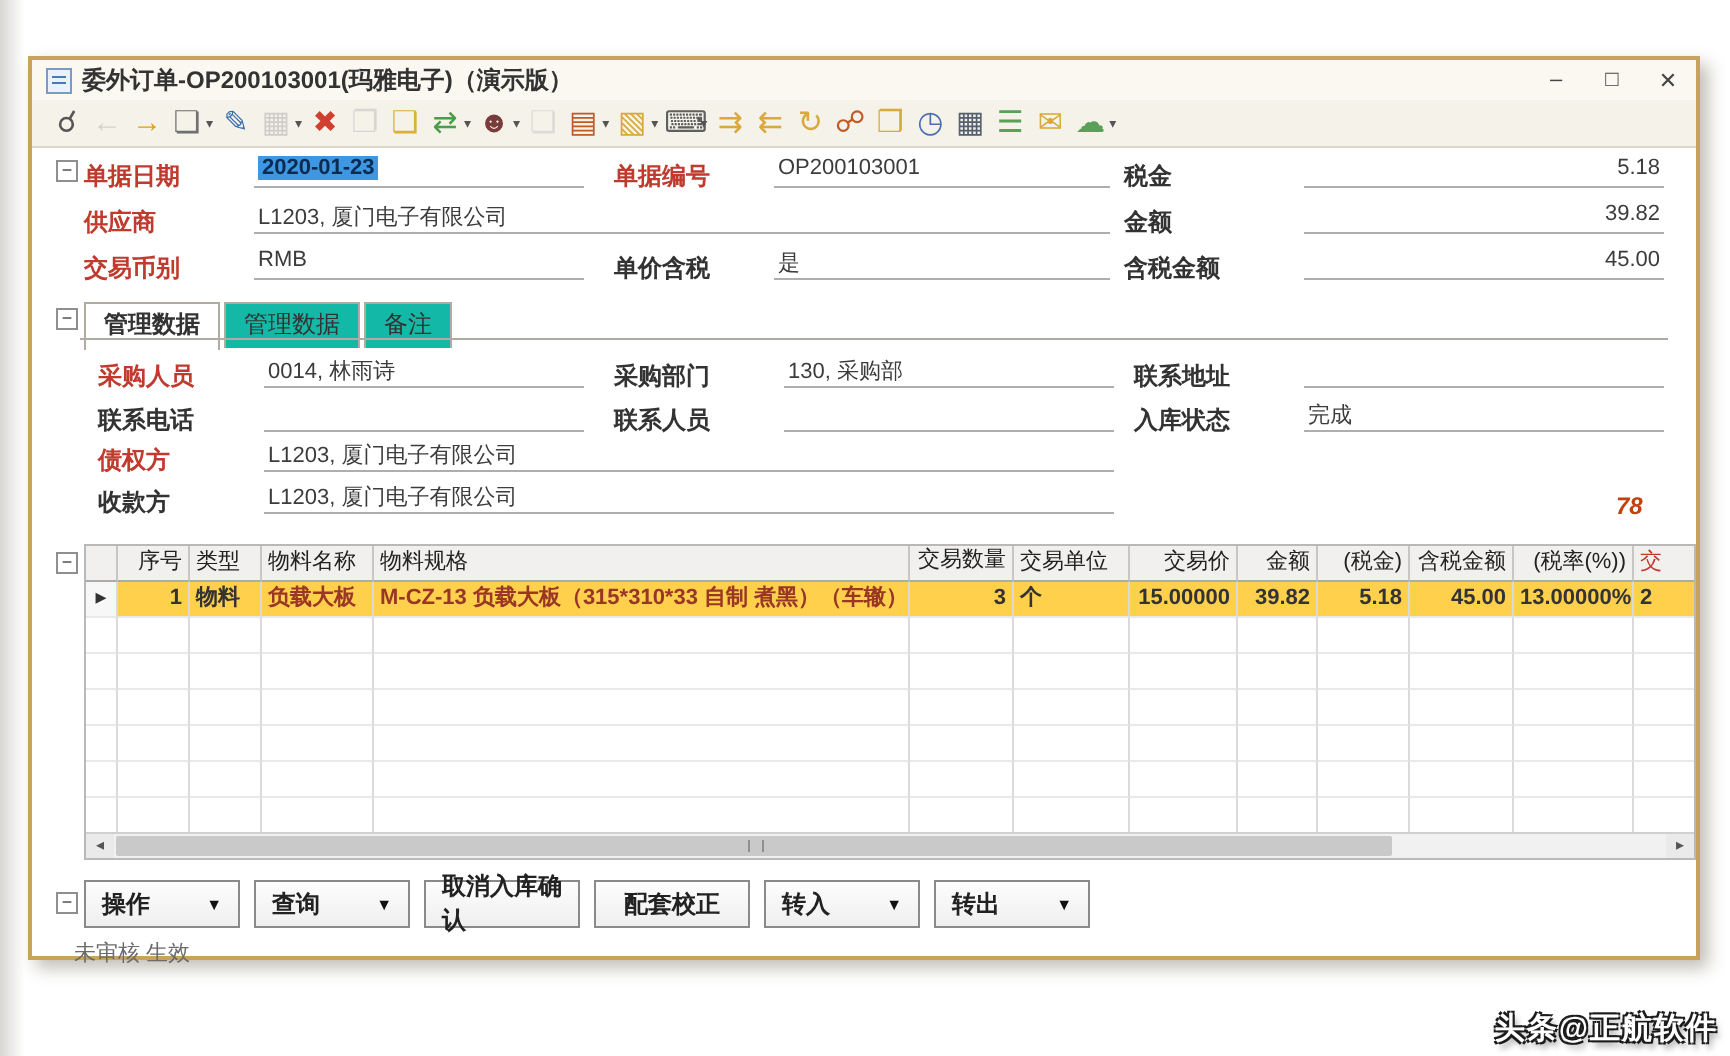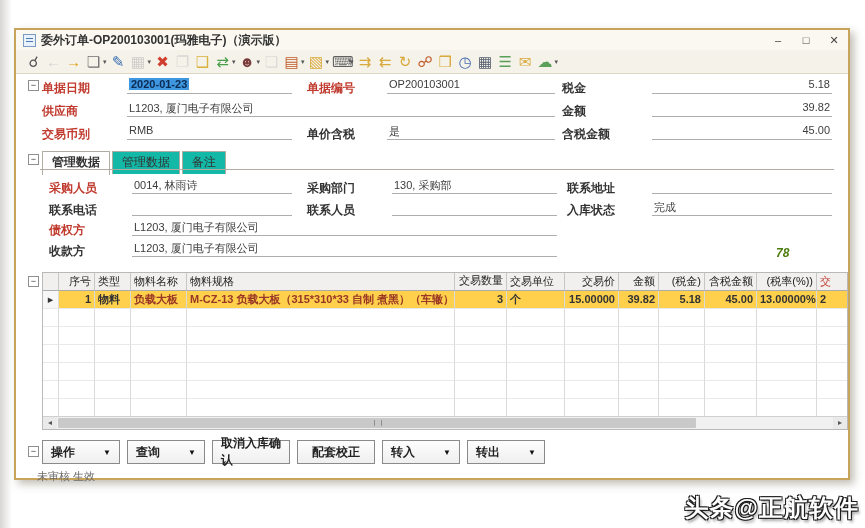--- a/index.html
+++ b/index.html
@@ -39,21 +39,21 @@
   .fld.num{text-align:right;padding-right:2px;}
   .sel{background:#3e97e0;color:#0b2b52;padding:0 2px;font-weight:600;}
   .expander{position:absolute;width:11px;height:11px;border:1px solid #8f8f8f;background:#fff;
     font-size:9px;line-height:9px;text-align:center;color:#333;box-sizing:border-box;}
   
   .tabs{position:absolute;left:26px;top:120px;display:flex;align-items:flex-end;}
   .tab{font-size:12px;padding:2px 9px 3px;border:1px solid #b0aca2;border-bottom:none;
     background:#14b8a6;color:#333;margin-right:2px;}
   .tab.active{background:#ffffff;font-weight:700;position:relative;top:1px;padding-bottom:4px;}
   .tab-divider{position:absolute;left:24px;top:139px;width:794px;border-top:1px solid #b0aca2;}
-  .page-num{position:absolute;left:760px;top:216px;font-size:12px;font-style:italic;color:#4d7c0f;font-weight:700;}
+  .page-num{position:absolute;left:792px;top:216px;font-size:12px;font-style:italic;color:#c2410c;font-weight:700;}
   
   .grid{position:absolute;left:26px;top:242px;width:806px;height:158px;
     border:1px solid #b9b9b9;box-sizing:border-box;background:#fff;overflow:hidden;}
   .grow{display:flex;width:805px;}
   .gcell{box-sizing:border-box;border-right:1px solid #dadada;border-bottom:1px solid #e9e9e9;
     font-size:11px;line-height:17px;height:18px;padding:0 3px;white-space:nowrap;overflow:hidden;}
   .ghead .gcell{background:#f1f0ee;border-right:1px solid #c6c6c6;border-bottom:1px solid #ababab;color:#222;}
   .gdata .gcell{background:#ffd04b;font-weight:700;color:#333;}
   .gdata .gcell.ind{background:#f7f7f7;text-align:center;font-weight:400;}
   .gdata .gcell.name{color:#993626;}
@@ -66,21 +66,21 @@
     border-left:1px solid #8f8f8f;border-right:1px solid #8f8f8f;}
   
   .btnbar{position:absolute;left:26px;top:410px;display:flex;gap:7px;}
   .fbtn{width:78px;height:24px;border:1px solid #8a8a8a;background:linear-gradient(#fdfdfd,#efefef);
     display:flex;align-items:center;justify-content:center;font-size:12px;font-weight:700;color:#222;
     box-sizing:border-box;padding:0 8px;}
   .fbtn.dd{justify-content:space-between;}
   .fbtn .dd-caret{font-size:8px;color:#111;}
   .statusbar{position:absolute;left:21px;top:439px;font-size:11px;color:#6b6b6b;text-align:center;}
   
-  .watermark{position:absolute;right:6px;bottom:4px;font-size:24px;font-weight:800;letter-spacing:1px;
+  .watermark{position:absolute;right:6px;bottom:4px;font-size:15px;font-weight:800;letter-spacing:1px;
     color:#ffffff;
     text-shadow:-1px -1px 0 #1c1c1c,1px -1px 0 #1c1c1c,-1px 1px 0 #1c1c1c,1px 1px 0 #1c1c1c,2px 3px 3px #9a9a9a;}
 </style>
 </head>
 <body>
 
 <div class="page-edge"></div>
 
 <div class="window">
 

